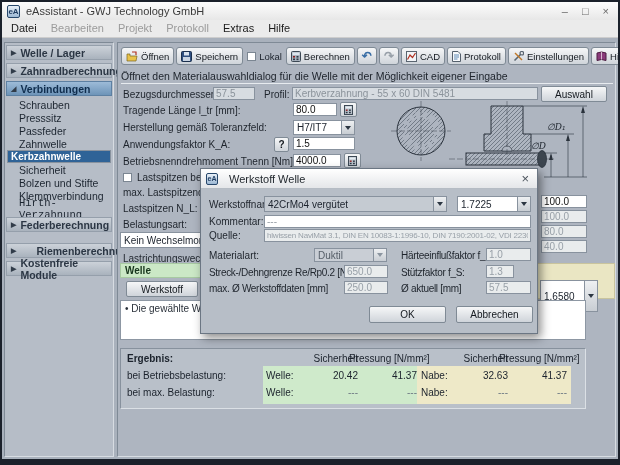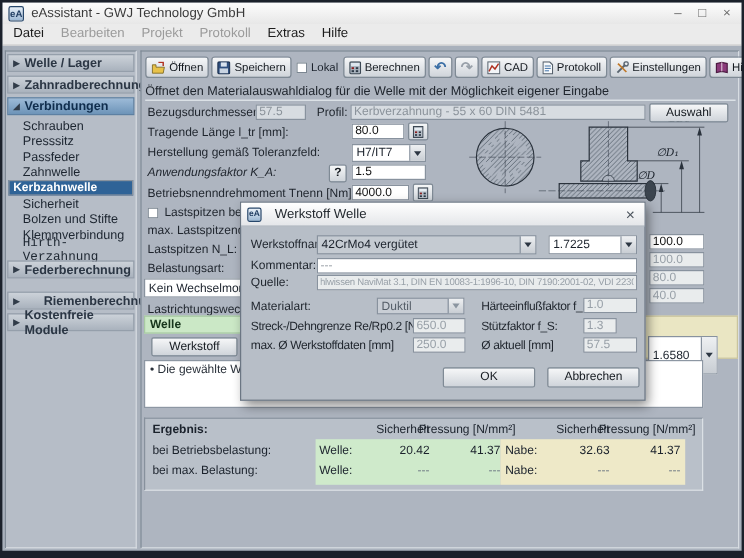--- a/index.html
+++ b/index.html
@@ -267,21 +267,21 @@
     </div>
 
     <span class="lbl" style="left:5px;top:79px;">Herstellung gemäß Toleranzfeld:</span>
     <div class="sel" style="left:175px;top:77px;width:62px;height:15px;">
       <span>H7/IT7</span>
       <span class="arr">
           <span class="tridn"></span>
         </span>
     </div>
 
-    <span class="lbl" style="left:5px;top:96px;font-style:italic;">Anwendungsfaktor K_A:</span>
+    <span class="lbl" style="left:5px;top:96px;">Anwendungsfaktor K_A:</span>
     <div class="btn" style="left:156px;top:94px;width:15px;height:15px;font-weight:bold;">
       <span>?</span>
     </div>
     <input class="inp" style="left: 175px; top: 94px; width: 62px;" value="1.5">
 
     <span class="lbl" style="left:5px;top:113px;">Betriebsnenndrehmoment Tnenn [Nm]:</span>
     <input class="inp" style="left: 175px; top: 111px; width: 48px;" value="4000.0">
     <div class="btn" style="left:226px;top:110px;width:17px;height:15px;">
       <svg width="9" height="10" viewBox="0 0 9 10">
         <rect x="0.5" y="0.5" width="8" height="9" fill="#b8c0c9" stroke="#3c4854"></rect>

